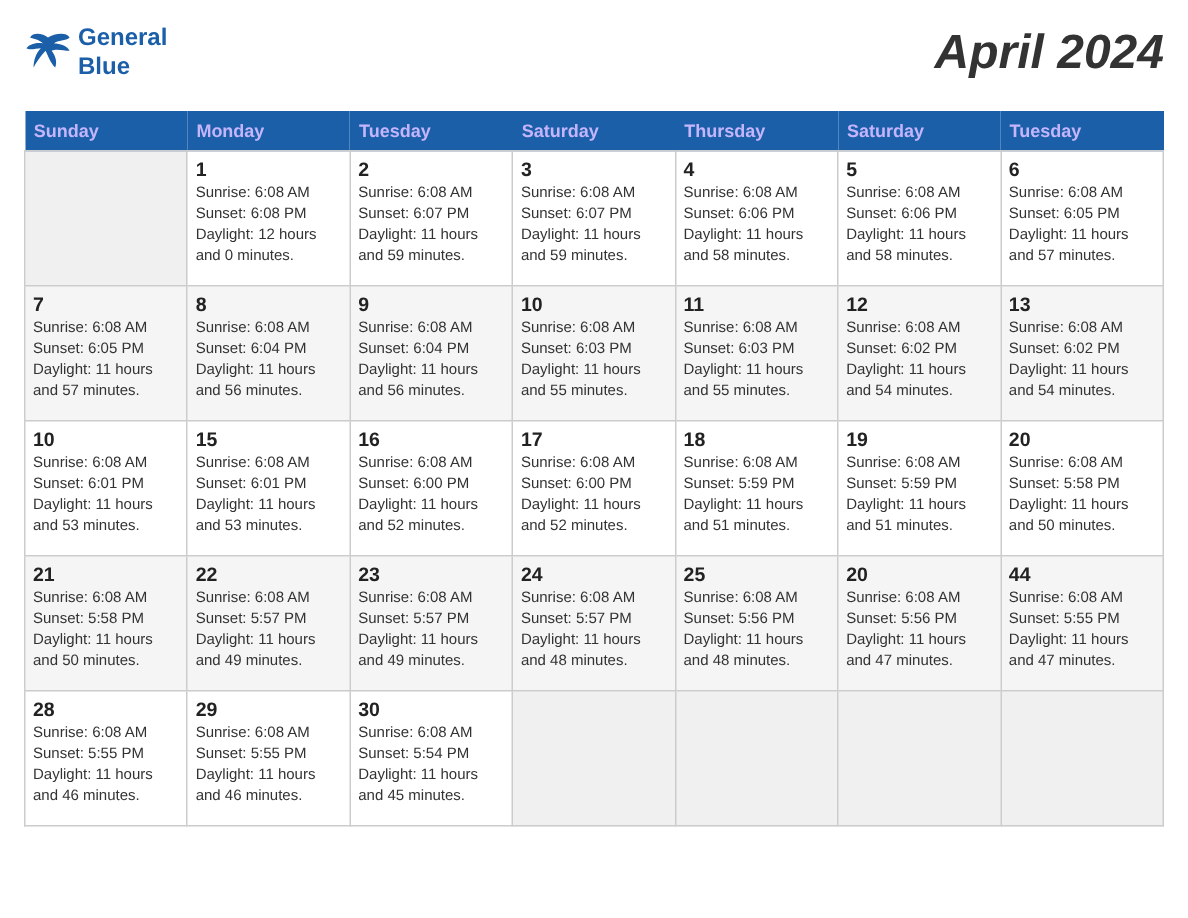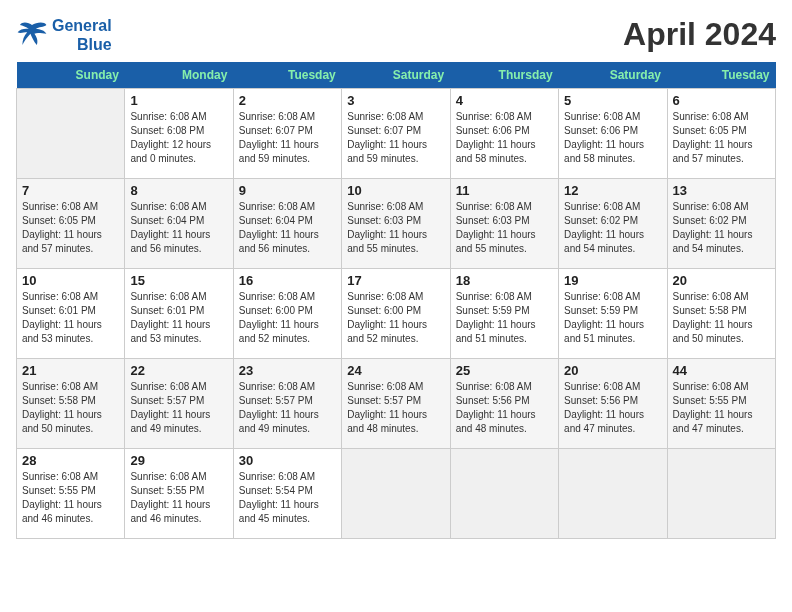--- a/index.html
+++ b/index.html
@@ -7,52 +7,53 @@
       font-family: Arial, sans-serif;
       background: #fff;
       width: 792px;
       min-height: 612px;
       padding: 16px;
     }
     .header {
       display: flex;
       justify-content: space-between;
       align-items: flex-start;
-      margin-bottom: 8px;
+      margin-bottom: 20px;
     }
     .logo {
       display: flex;
       align-items: center;
       gap: 4px;
     }
     .logo-bird {
       width: 32px;
       height: 28px;
     }
     .title-block {
       text-align: left;
+      font-style: italic;
     }
     .month-title {
       font-size: 32px;
       font-weight: bold;
       color: #333;
     }
     .subtitle {
       font-size: 14px;
       color: #555;
     }
     table {
       width: 100%;
       border-collapse: collapse;
       font-size: 11px;
     }
     thead th {
       background-color: #1a5fa8;
-      color: #86efac;
-      text-align: right;
+      color: #c4b5fd;
+      text-align: left;
       padding: 6px 6px;
       font-size: 12px;
       font-weight: bold;
     }
     tbody td {
       border: 1px solid #ccc;
       vertical-align: top;
       padding: 4px 5px;
       width: 14.28%;
       min-height: 80px;
@@ -86,21 +87,21 @@
 </head>
 <body>
 
 <div class="header">
   <div class="logo">
     <svg class="logo-bird" viewBox="0 0 40 35" xmlns="http://www.w3.org/2000/svg">
       <path d="M20,5 C25,2 35,0 38,5 C35,8 28,7 25,10 C30,10 36,12 38,16 C33,16 27,14 23,16 C26,20 28,25 26,30 C22,26 20,20 18,16 C14,20 10,26 8,30 C8,24 10,18 14,14 C10,14 5,16 2,14 C5,10 12,9 16,10 C13,7 8,6 5,5 C8,0 16,2 20,5Z" fill="#1a5fa8"></path>
     </svg>
     <div>
       <div style="font-size:16px;font-weight:bold;color:#1a5fa8;line-height:1.2;">General</div>
-      <div style="font-size:16px;font-weight:bold;color:#1a5fa8;line-height:1.2;text-align:right;">Blue</div>
+      <div style="font-size:16px;font-weight:bold;color:#1a5fa8;line-height:1.2;">Blue</div>
     </div>
   </div>
   <div class="title-block">
     <div class="month-title">April 2024</div>
   </div>
 </div>
 
 <table>
   <thead>
     <tr>

